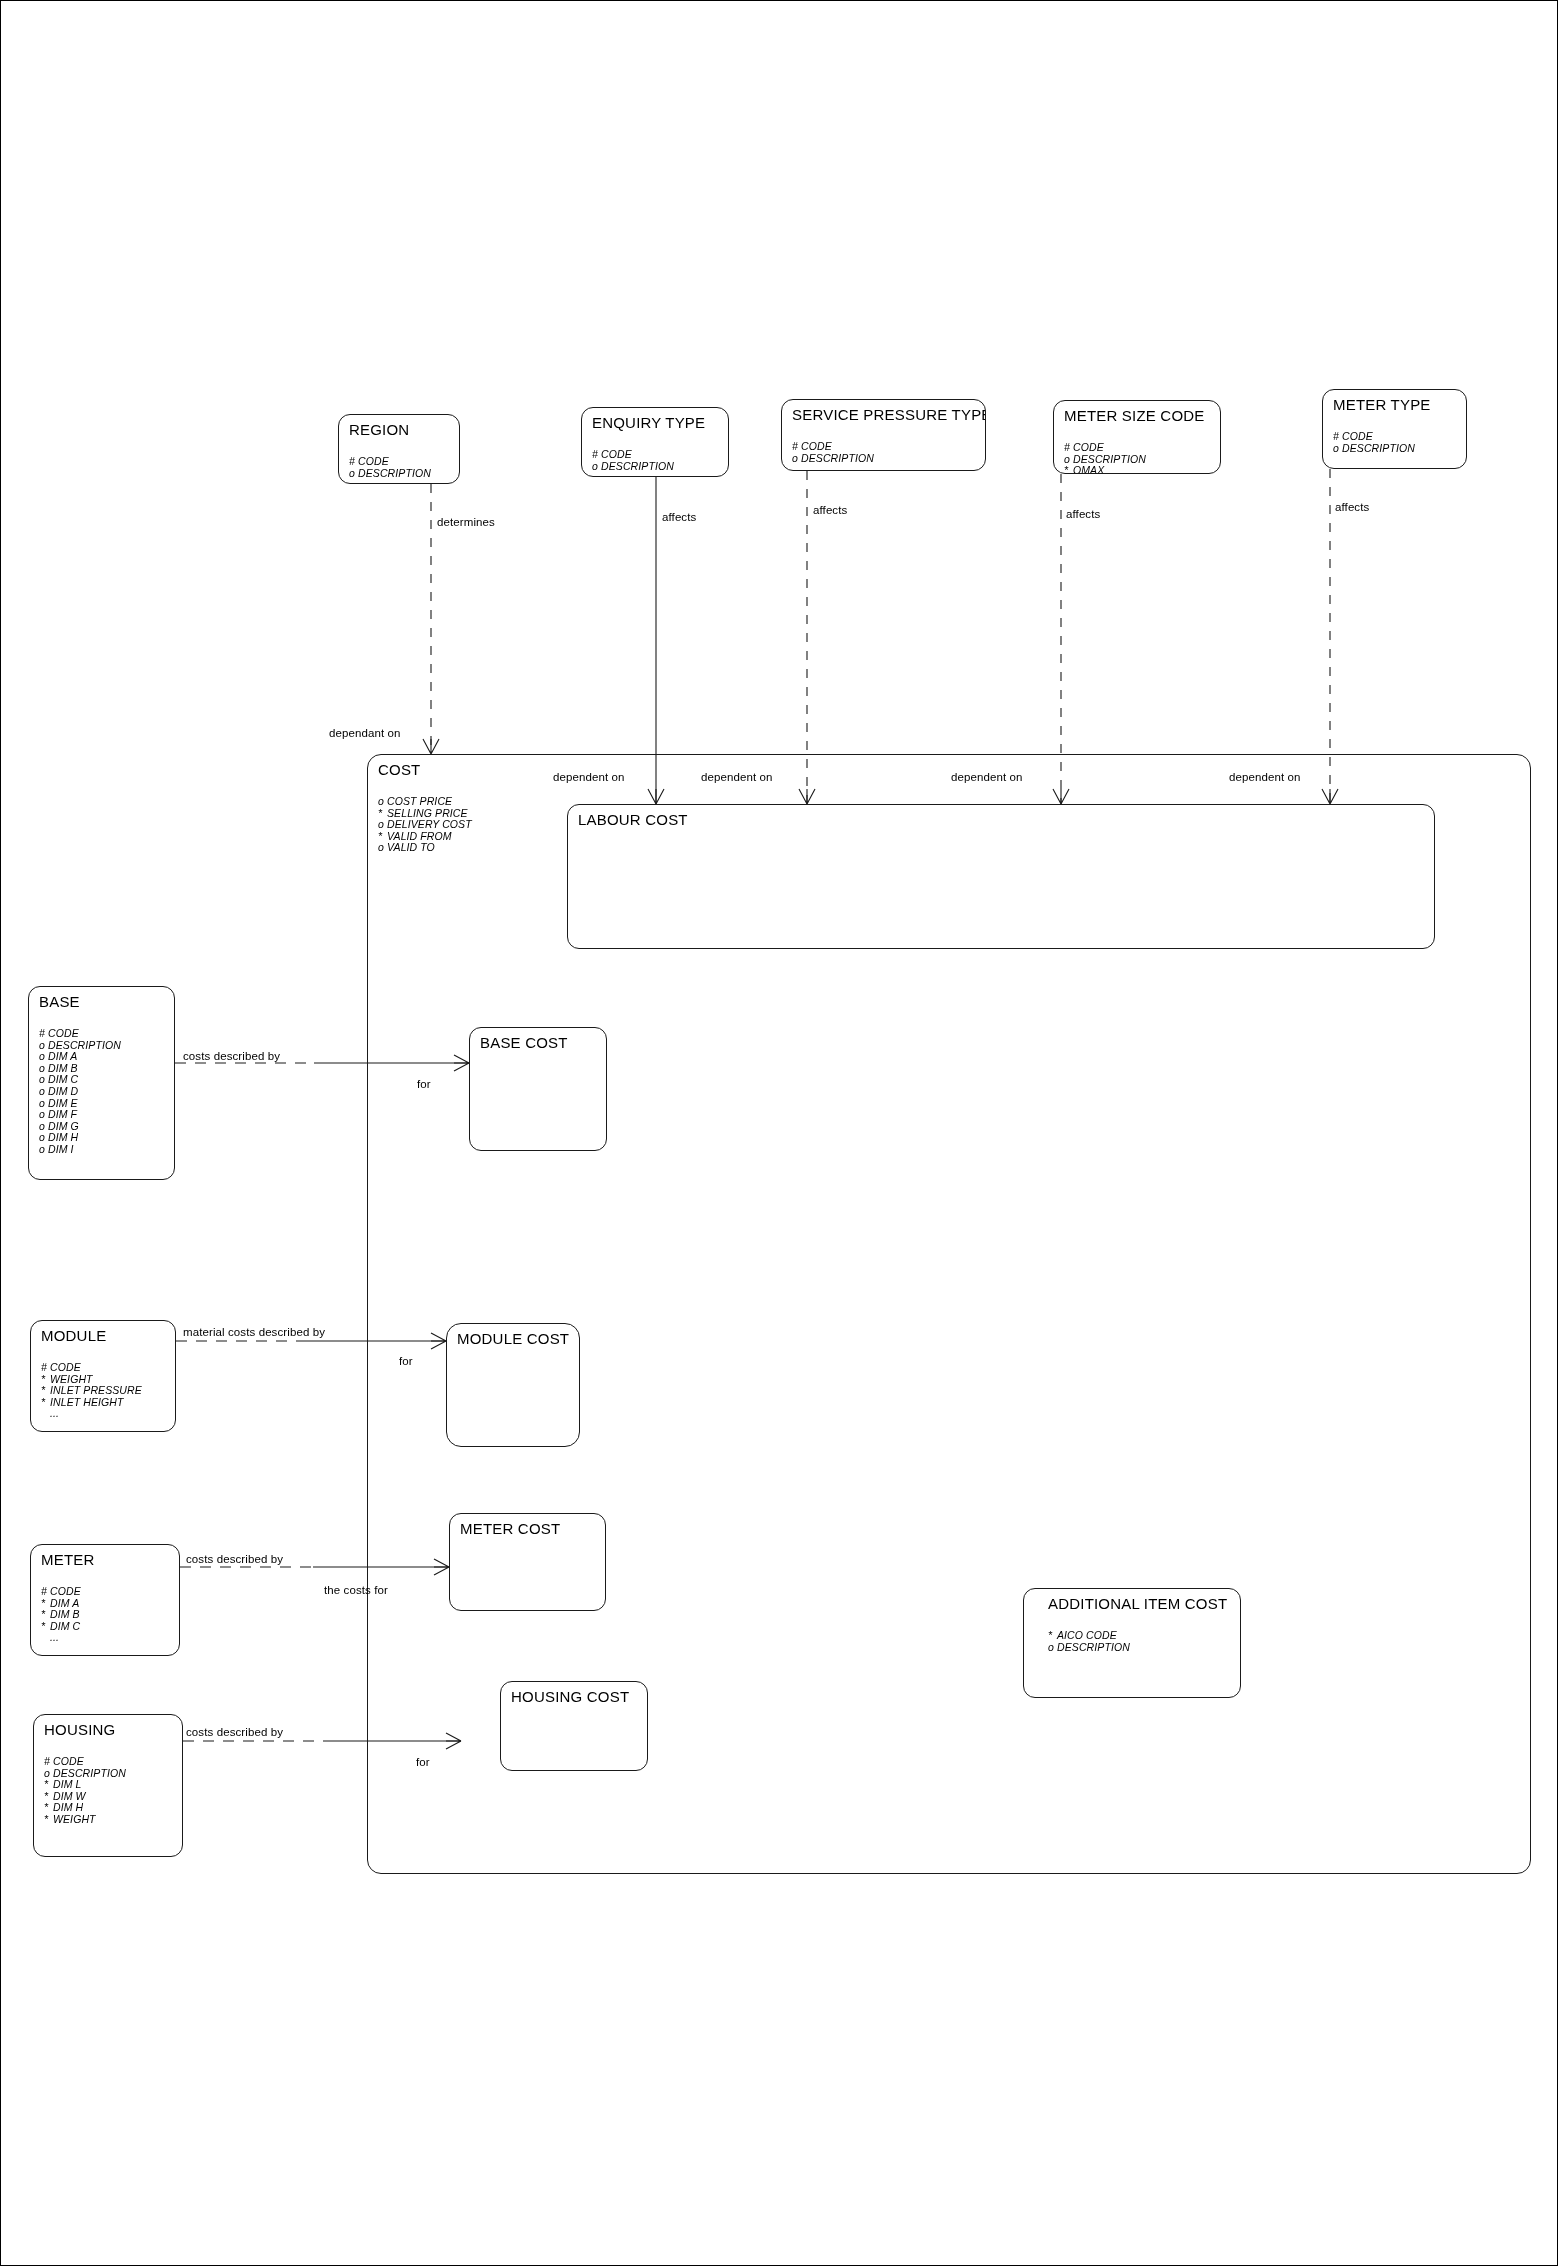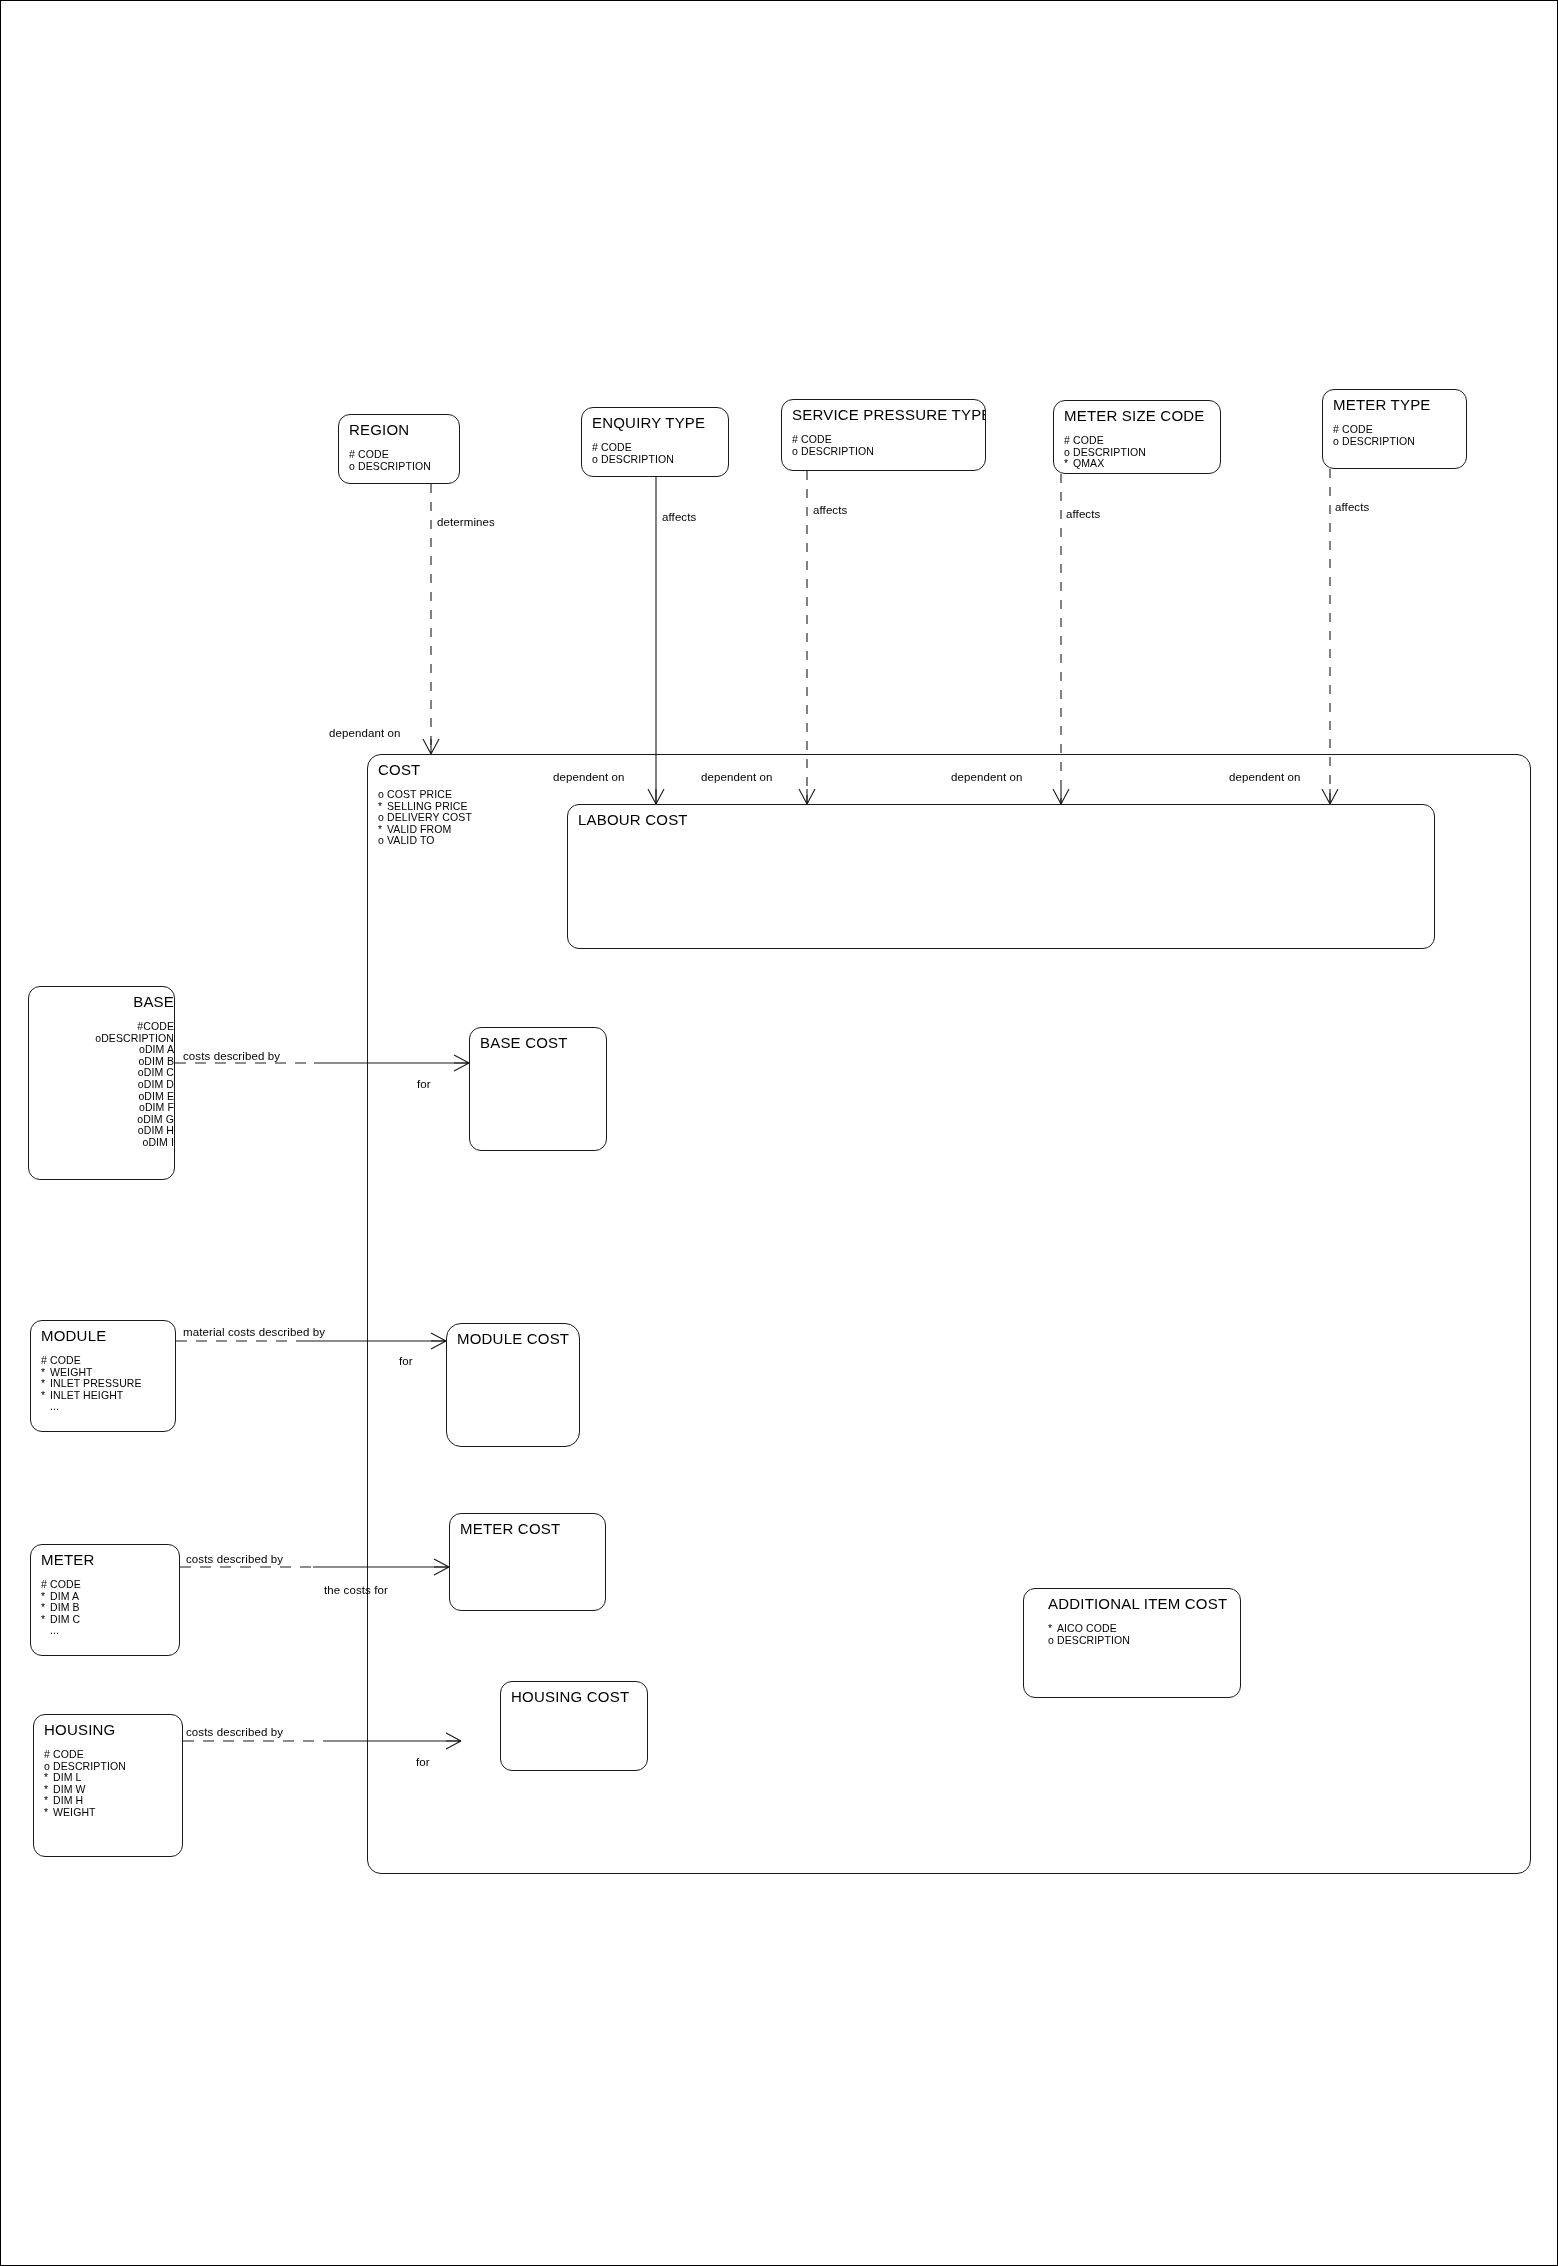--- a/index.html
+++ b/index.html
@@ -36,21 +36,22 @@
     padding: 6px 0 0 10px;
     overflow: hidden;
   }
   .ent .nm {
     font-size: 15px;
     line-height: 17px;
     letter-spacing: 0.2px;
     white-space: nowrap;
   }
   .ent .attrs {
-    margin-top: 11px;
+    margin-top: 18px;
+    font-style: italic;
   }
   .ent .at {
     font-size: 10.5px;
     line-height: 11.6px;
     white-space: nowrap;
     letter-spacing: 0.1px;
   }
   .ent .at .mk {
     display: inline-block;
     width: 9px;
@@ -170,21 +171,21 @@
       <div class="at"><span class="mk">o</span><span>DELIVERY COST</span></div>
       <div class="at"><span class="mk">*</span><span>VALID FROM</span></div>
       <div class="at"><span class="mk">o</span><span>VALID TO</span></div>
     </div>
   </div>
 
   <div class="ent" style="left:566px; top:803px; width:868px; height:145px;">
     <div class="nm">LABOUR COST</div>
   </div>
 
-  <div class="ent" style="left:27px; top:985px; width:147px; height:194px;text-align:right;">
+  <div class="ent" style="left:27px; top:985px; width:147px; height:194px;">
     <div class="nm">BASE</div>
     <div class="attrs">
       <div class="at"><span class="mk">#</span><span>CODE</span></div>
       <div class="at"><span class="mk">o</span><span>DESCRIPTION</span></div>
       <div class="at"><span class="mk">o</span><span>DIM A</span></div>
       <div class="at"><span class="mk">o</span><span>DIM B</span></div>
       <div class="at"><span class="mk">o</span><span>DIM C</span></div>
       <div class="at"><span class="mk">o</span><span>DIM D</span></div>
       <div class="at"><span class="mk">o</span><span>DIM E</span></div>
       <div class="at"><span class="mk">o</span><span>DIM F</span></div>

